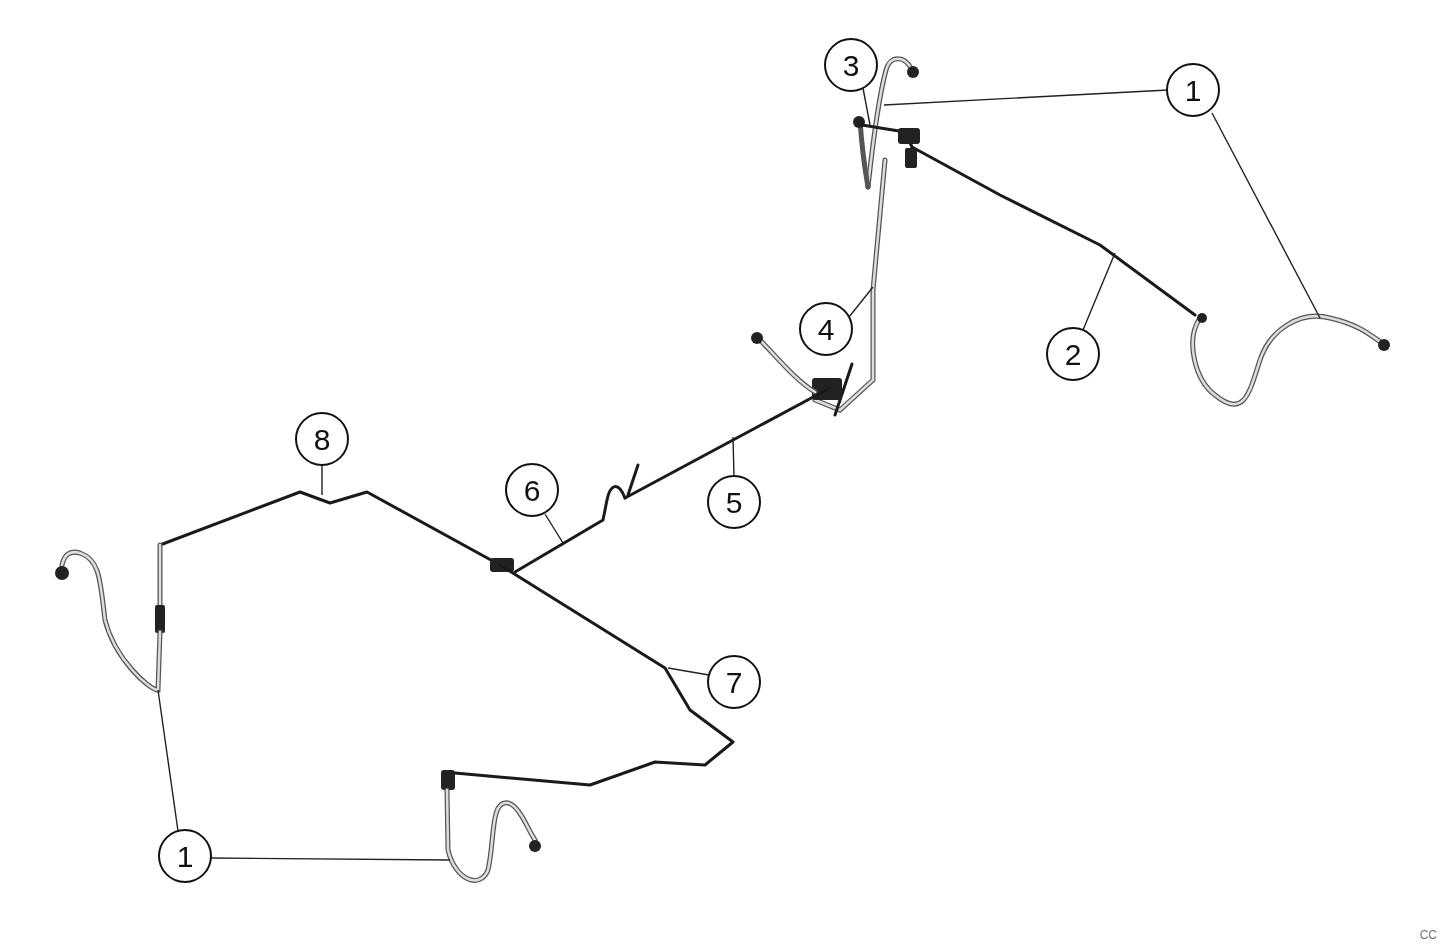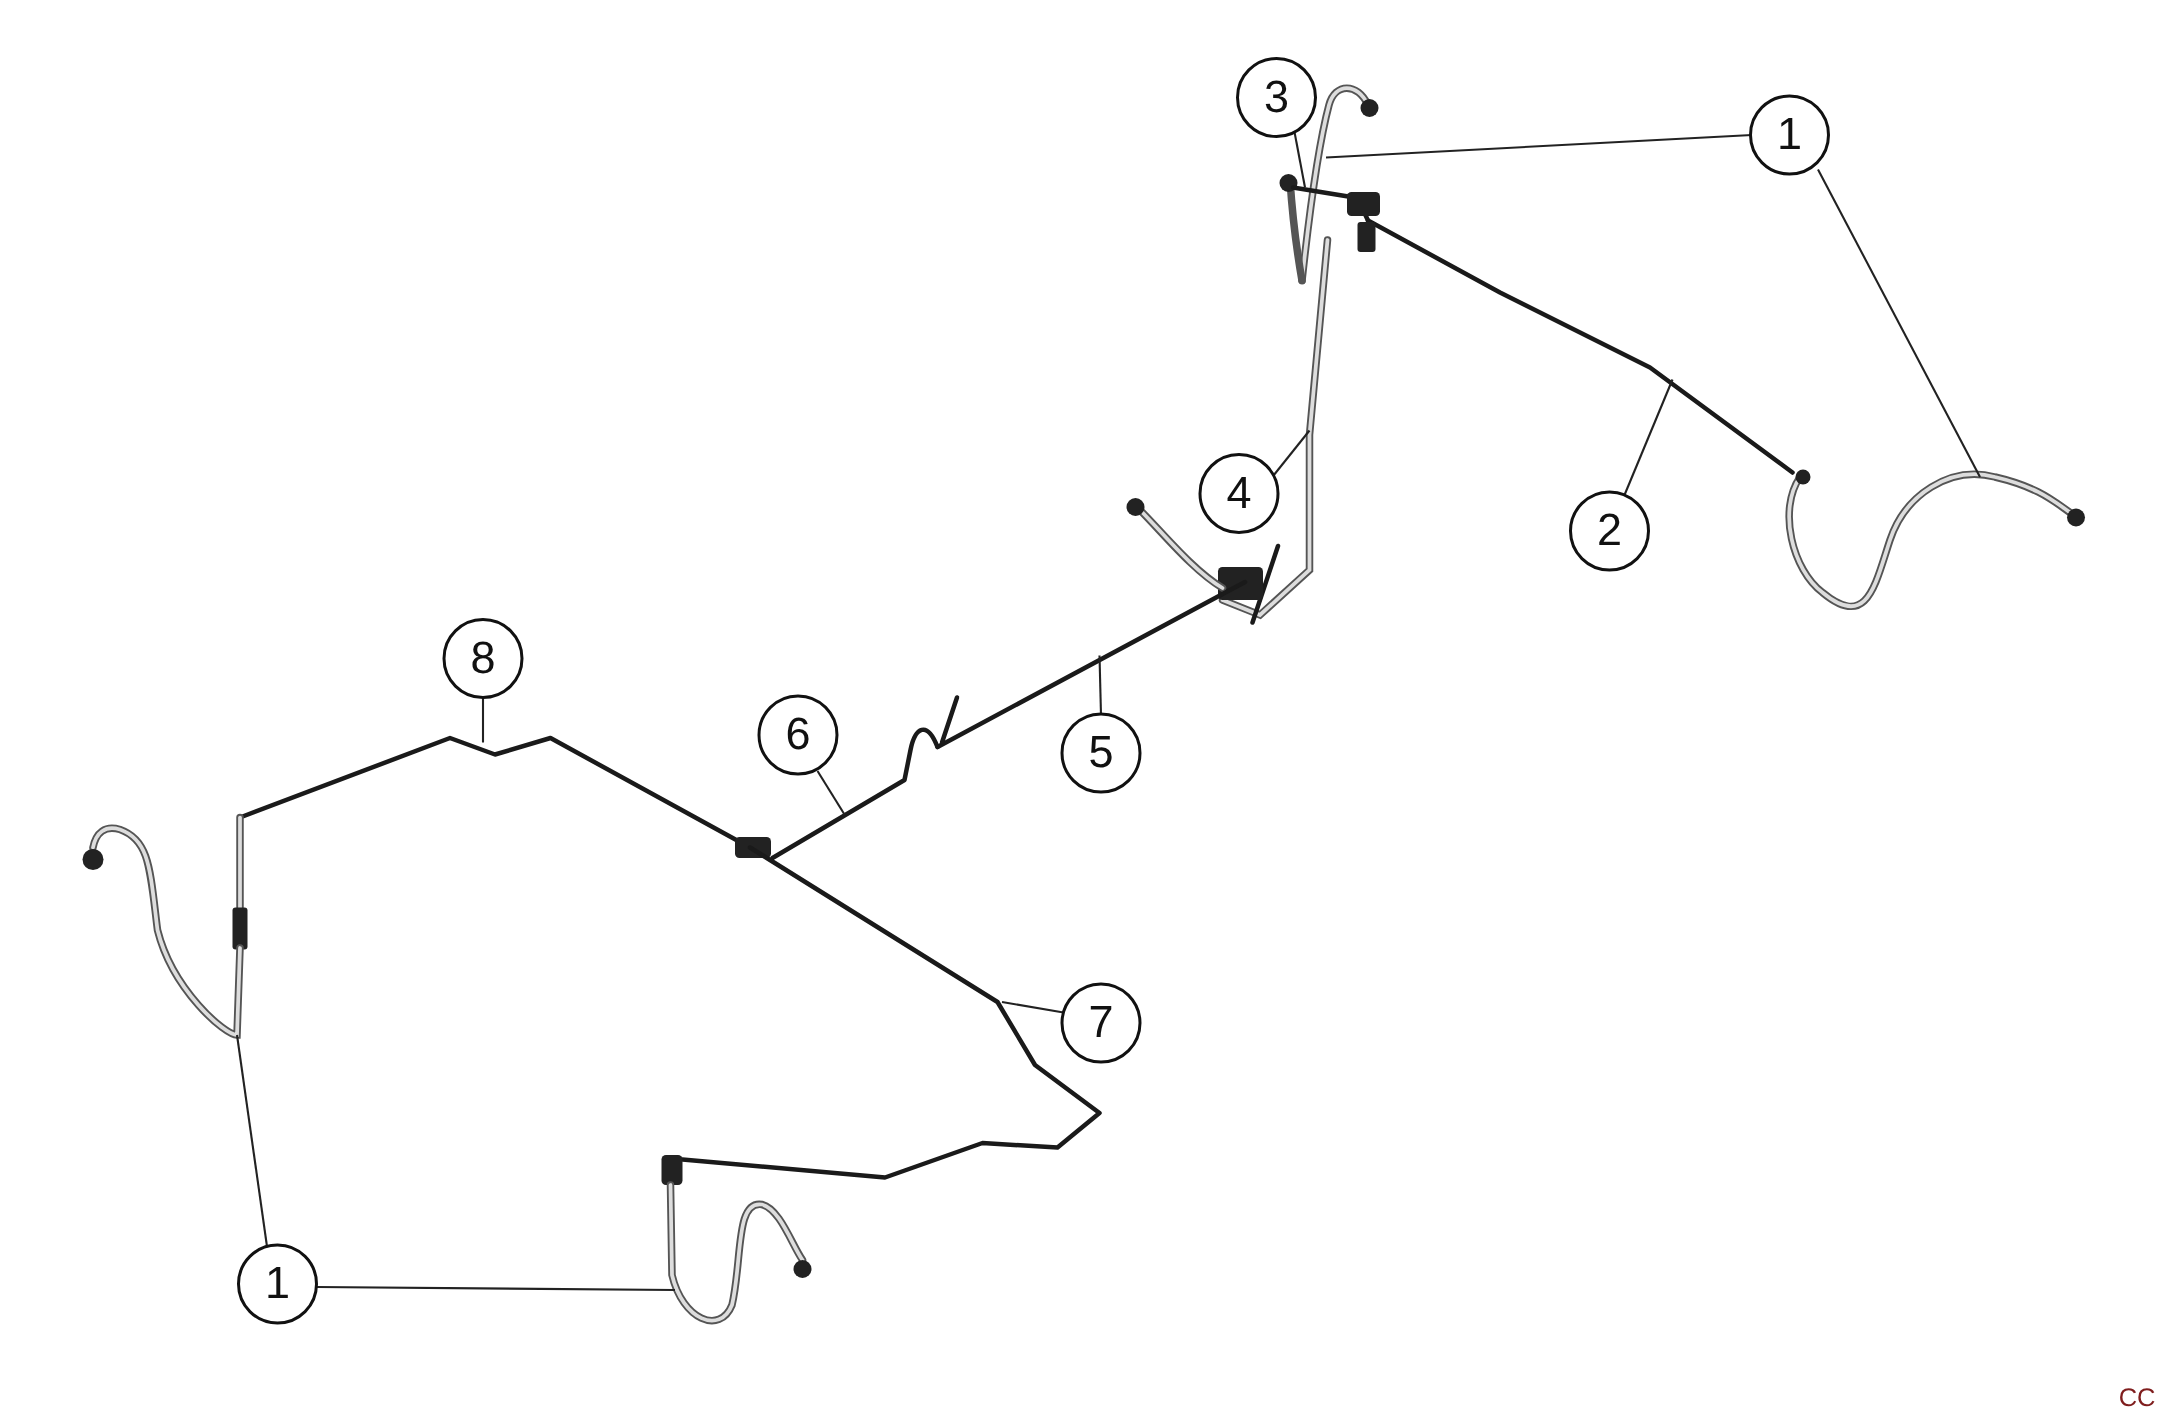--- a/index.html
+++ b/index.html
@@ -5,21 +5,21 @@
   html,body{margin:0;padding:0;background:#fff;}
   body{width:1445px;height:952px;position:relative;overflow:hidden;font-family:"Liberation Sans",sans-serif;}
   svg{position:absolute;left:0;top:0;}
   .callout-text{font-family:"Liberation Sans",sans-serif;font-size:30px;fill:#111;text-anchor:middle;dominant-baseline:central;}
   .leader{stroke:#222;stroke-width:1.4;fill:none;}
   .line-dark{stroke:#1a1a1a;stroke-width:3;fill:none;stroke-linejoin:round;stroke-linecap:round;}
   .line-hose{stroke:#555;stroke-width:5;fill:none;stroke-linecap:round;}
   .line-hose-in{stroke:#ddd;stroke-width:2.5;fill:none;stroke-linecap:round;}
   .circle{fill:#fff;stroke:#111;stroke-width:2;}
   .fitting{fill:#222;}
-  .code{position:absolute;right:8px;bottom:10px;font-size:17px;color:#7f1d1d;}
+  .code{position:absolute;right:8px;bottom:10px;font-size:12px;color:#737373;}
 </style>
 </head>
 <body>
 
 <svg width="1445" height="952" viewBox="0 0 1445 952">
 
   <g>
     <path class="line-hose" d="M1200 318 C1185 340,1195 380,1215 395 C1245 420,1250 390,1260 360 C1270 330,1300 310,1330 318 C1360 325,1370 335,1382 343"></path>
     <path class="line-hose-in" d="M1200 318 C1185 340,1195 380,1215 395 C1245 420,1250 390,1260 360 C1270 330,1300 310,1330 318 C1360 325,1370 335,1382 343"></path>
     <circle class="fitting" cx="1384" cy="345" r="6"></circle>

